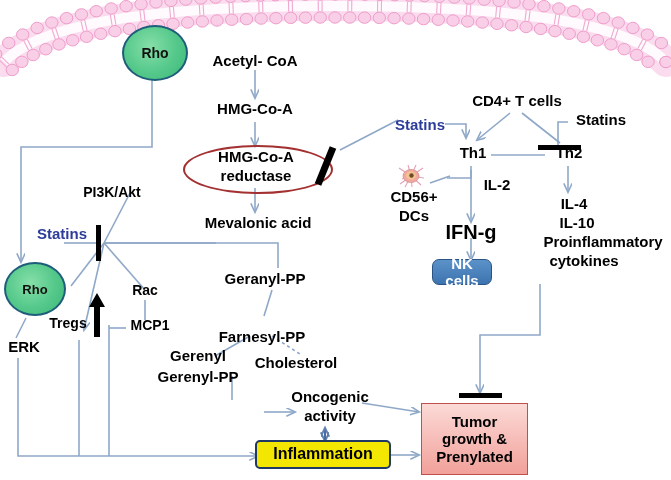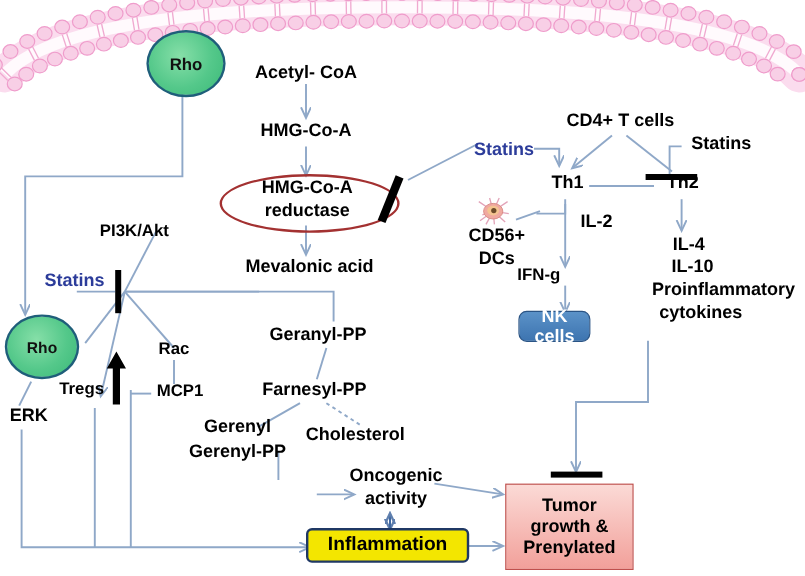--- a/index.html
+++ b/index.html
@@ -319,21 +319,21 @@
 
   <div class="lbl ctr" style="left:255px;top:101px;font-size:15px;">HMG-Co-A</div>
 
   <div class="lbl ctr" style="left:256px;top:149px;font-size:15px;">HMG-Co-A</div>
   <div class="lbl ctr" style="left:256px;top:168px;font-size:15px;">reductase</div>
 
   <div class="lbl ctr" style="left:258px;top:215px;font-size:15px;">Mevalonic acid</div>
 
   <div class="lbl ctr" style="left:265px;top:271px;font-size:15px;">Geranyl-PP</div>
 
-  <div class="lbl ctr" style="left:262px;top:317px;font-size:15px;">Farnesyl-PP</div>
+  <div class="lbl ctr" style="left:262px;top:329px;font-size:15px;">Farnesyl-PP</div>
 
   <div class="lbl ctr" style="left:296px;top:355px;font-size:15px;">Cholesterol</div>
 
   <div class="lbl ctr" style="left:198px;top:348px;font-size:15px;">Gerenyl</div>
   <div class="lbl ctr" style="left:198px;top:369px;font-size:15px;">Gerenyl-PP</div>
 
 
   <div class="lbl ctr" style="left:330px;top:389px;font-size:15px;">Oncogenic</div>
   <div class="lbl ctr" style="left:330px;top:408px;font-size:15px;">activity</div>
 
@@ -357,21 +357,21 @@
 
   <div class="lbl ctr" style="left:473px;top:145px;font-size:15px;">Th1</div>
 
   <div class="lbl ctr" style="left:569px;top:145px;font-size:15px;">Th2</div>
 
   <div class="lbl ctr" style="left:414px;top:189px;font-size:15px;">CD56+</div>
   <div class="lbl ctr" style="left:414px;top:208px;font-size:15px;">DCs</div>
 
   <div class="lbl ctr" style="left:497px;top:177px;font-size:15px;">IL-2</div>
 
-  <div class="lbl ctr" style="left:449px;top:221px;font-size:14px;">IFN-g</div>
+  <div class="lbl ctr" style="left:471px;top:221px;font-size:20px;">IFN-g</div>
 
   <div class="lbl ctr" style="left:574px;top:196px;font-size:15px;">IL-4</div>
   <div class="lbl ctr" style="left:577px;top:215px;font-size:15px;">IL-10</div>
   <div class="lbl ctr" style="left:603px;top:234px;font-size:15px;">Proinflammatory</div>
   <div class="lbl ctr" style="left:584px;top:253px;font-size:15px;">cytokines</div>
 
   <div class="boxlbl nkbox" style="left:432px;top:259px;width:60px;height:26px;font-size:15px;">
     <span>NK cells</span>
   </div>
 

